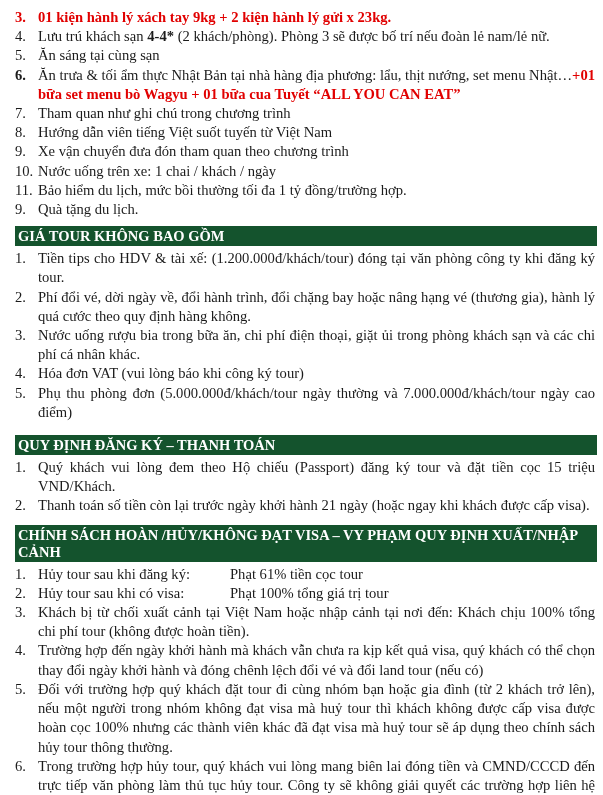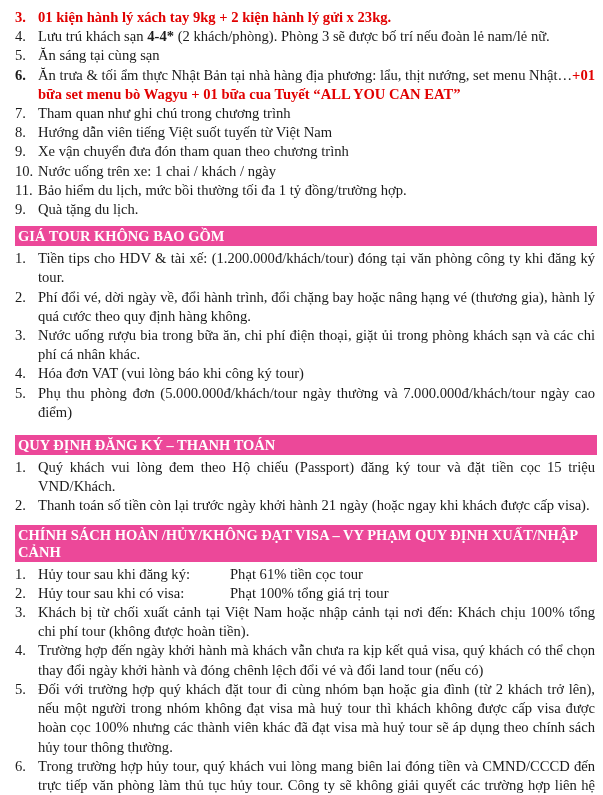--- a/index.html
+++ b/index.html
@@ -19,21 +19,21 @@
     flex: 0 0 23px;
     white-space: nowrap;
   }
   .item .txt {
     flex: 1 1 auto;
     text-align: justify;
   }
   .bold { font-weight: bold; }
   .red  { color: #e10000; }
   .section-header {
-    background: #ec4899;
+    background: #14532d;
     color: #ffffff;
     font-weight: bold;
     font-size: 14.5px;
     line-height: 17px;
     padding: 2px 3px 1px 3px;
     margin: 7px 0 3px 0;
     width: 582px;
   }
   .section-header.mt-lg { margin-top: 13px; }
   .section-header.mt-md { margin-top: 9px; }

